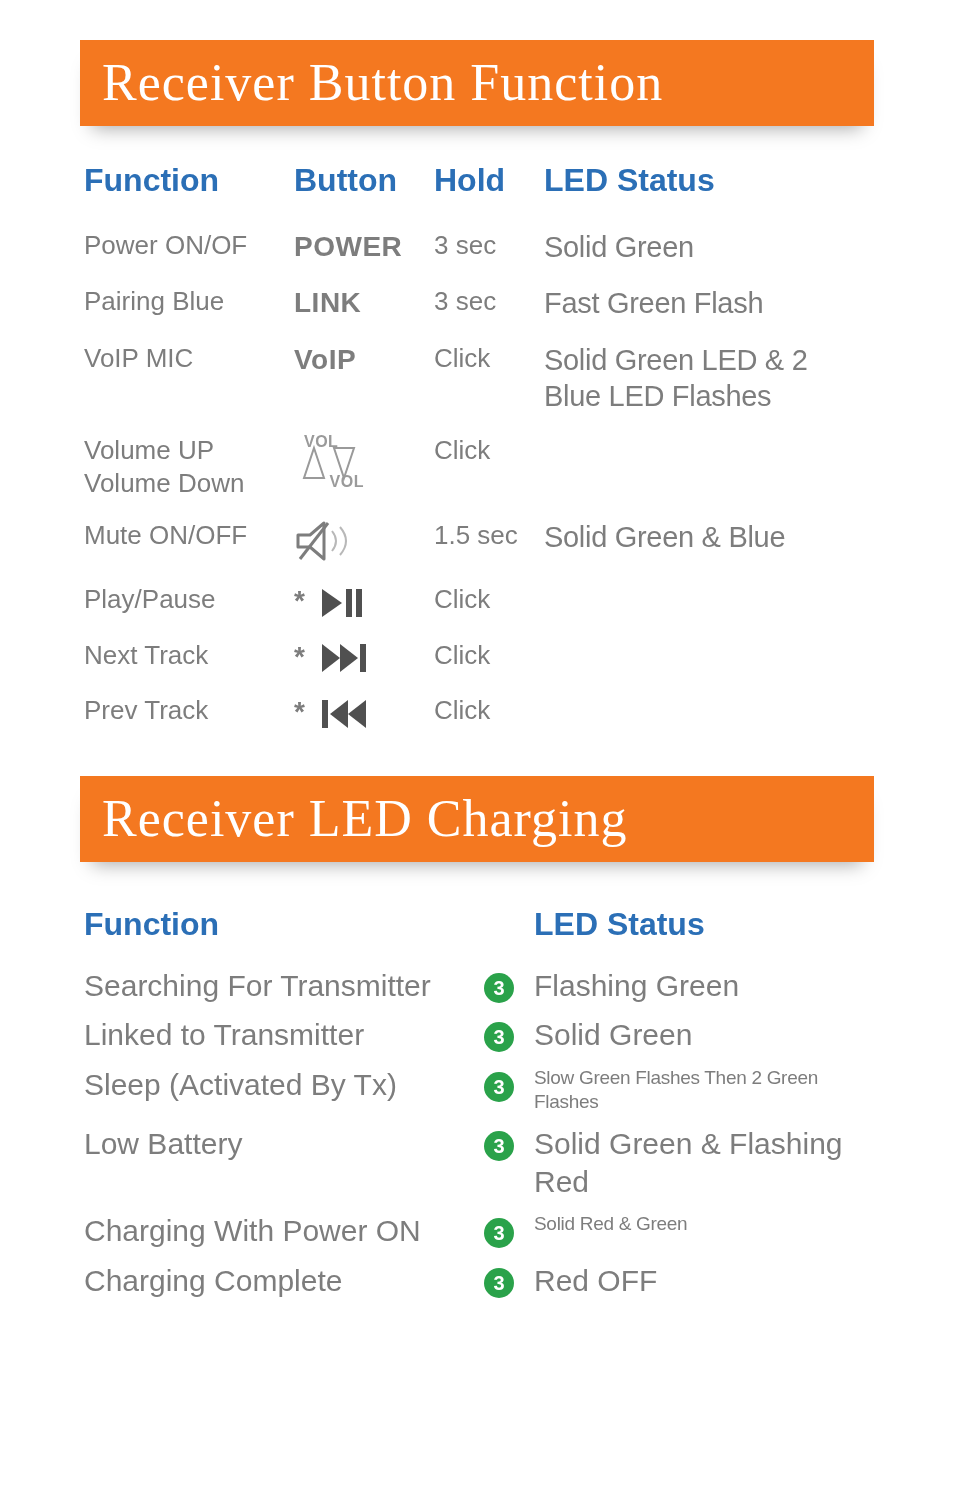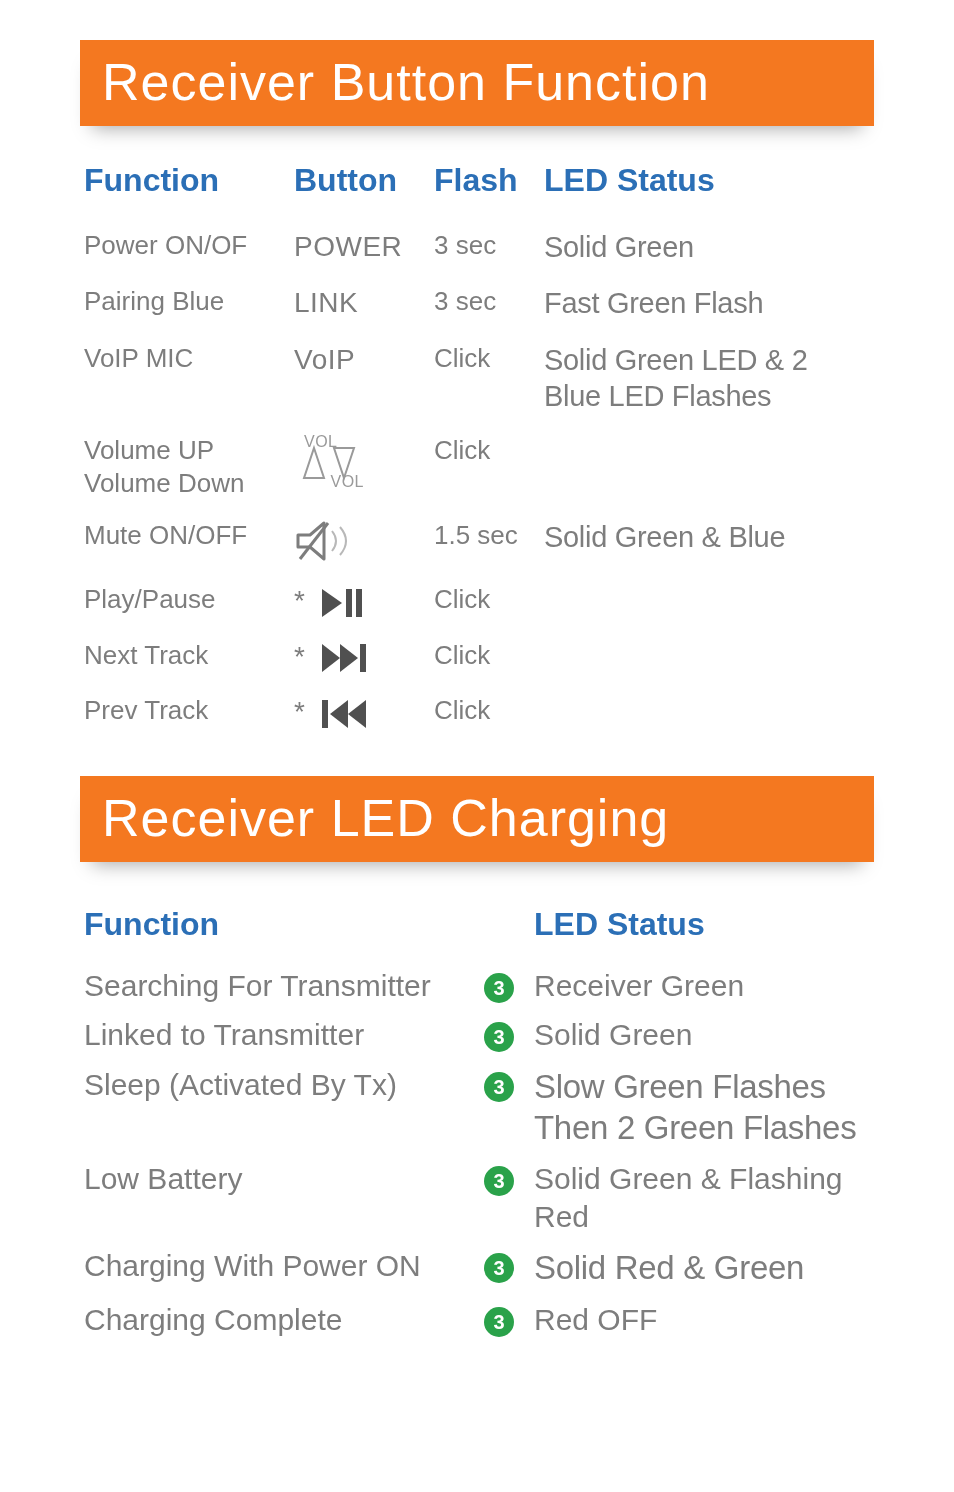--- a/index.html
+++ b/index.html
@@ -11,38 +11,38 @@
     color: #fff;
     font-size: 52px;
     font-weight: 300;
     letter-spacing: 1px;
     padding: 12px 22px 14px 22px;
     margin: 0 0 30px 0;
     font-family: "Helvetica Neue", Arial, sans-serif;
     font-stretch: condensed;
     box-shadow: 0 14px 18px -12px rgba(0,0,0,0.35);
   }
-  .banner span { font-family: Liberation Sans, sans-serif; text-align: right; }
+  .banner span { font-family: Liberation Serif, serif; text-align: right; }
   .tbl { width: 100%; border-collapse: collapse; margin-bottom: 36px; }
   .tbl th {
     text-align: left;
     color: #2b6fb6;
     font-weight: 700;
     font-size: 32px;
     padding: 6px 4px 20px 4px;
     vertical-align: top;
   }
   .tbl td {
     color: #7d7d7d;
     font-size: 26px;
     padding: 10px 4px;
     vertical-align: top;
     line-height: 1.25;
   }
-  .tbl .btncol { font-size: 28px; letter-spacing: 0.5px; }
+  .tbl .btncol { font-size: 28px; letter-spacing: 0.5px; font-weight: bold; }
   .tbl .ledcol { font-size: 29px; letter-spacing: -0.3px; }
   .col-fn   { width: 210px; }
   .col-btn  { width: 140px; }
   .col-hold { width: 110px; }
   .col-led  { width: auto; }
   .ast { padding-right: 6px; }
   .iconcell { white-space: nowrap; }
   .iconcell svg { vertical-align: middle; }
   .vol-wrap { display: inline-block; position: relative; width: 70px; height: 56px; }
   .vol-wrap .lbl { position: absolute; font-size: 16px; color:#9a9a9a; letter-spacing:0.5px; }
@@ -58,21 +58,21 @@
     padding: 14px 4px 18px 4px;
     vertical-align: top;
   }
   .tbl2 td {
     color: #7d7d7d;
     font-size: 30px;
     padding: 6px 4px;
     vertical-align: top;
     line-height: 1.25;
   }
-  .tbl2 .sm { font-size: 33px; letter-spacing: -0.3px; margin-top: 46px; }
+  .tbl2 .sm { font-size: 19px; letter-spacing: -0.3px; margin-top: 46px; }
   .col2-fn  { width: 400px; }
   .col2-ico { width: 50px; text-align: center; }
   .col2-led { width: auto; }
   .circ3 {
     display: inline-block;
     width: 30px; height: 30px;
     border-radius: 50%;
     background: #2aa24a;
     color: #fff;
     font-weight: 700;
@@ -95,21 +95,21 @@
     <colgroup>
       <col class="col-fn">
         <col class="col-btn">
         <col class="col-hold">
         <col class="col-led">
     </colgroup>
     <thead>
       <tr>
         <th>Function</th>
         <th>Button</th>
-        <th>Flash</th>
+        <th>Hold</th>
         <th>LED Status</th>
       </tr>
     </thead>
     <tbody>
 
       <tr>
         <td>Power ON/OF</td>
         <td class="btncol">POWER</td>
         <td>3 sec</td>
         <td class="ledcol">Solid Green</td>
@@ -226,21 +226,21 @@
       <tr>
         <th>Function</th>
         <th></th>
         <th>LED Status</th>
       </tr>
     </thead>
     <tbody>
       <tr>
         <td>Searching For Transmitter</td>
         <td><span class="circ3">3</span></td>
-        <td>Receiver Green</td>
+        <td>Flashing Green</td>
       </tr>
       <tr>
         <td>Linked to Transmitter</td>
         <td><span class="circ3">3</span></td>
         <td>Solid Green</td>
       </tr>
       <tr>
         <td>Sleep (Activated By Tx)</td>
         <td><span class="circ3">3</span></td>
         <td class="sm">Slow Green Flashes Then 2 Green Flashes</td>

